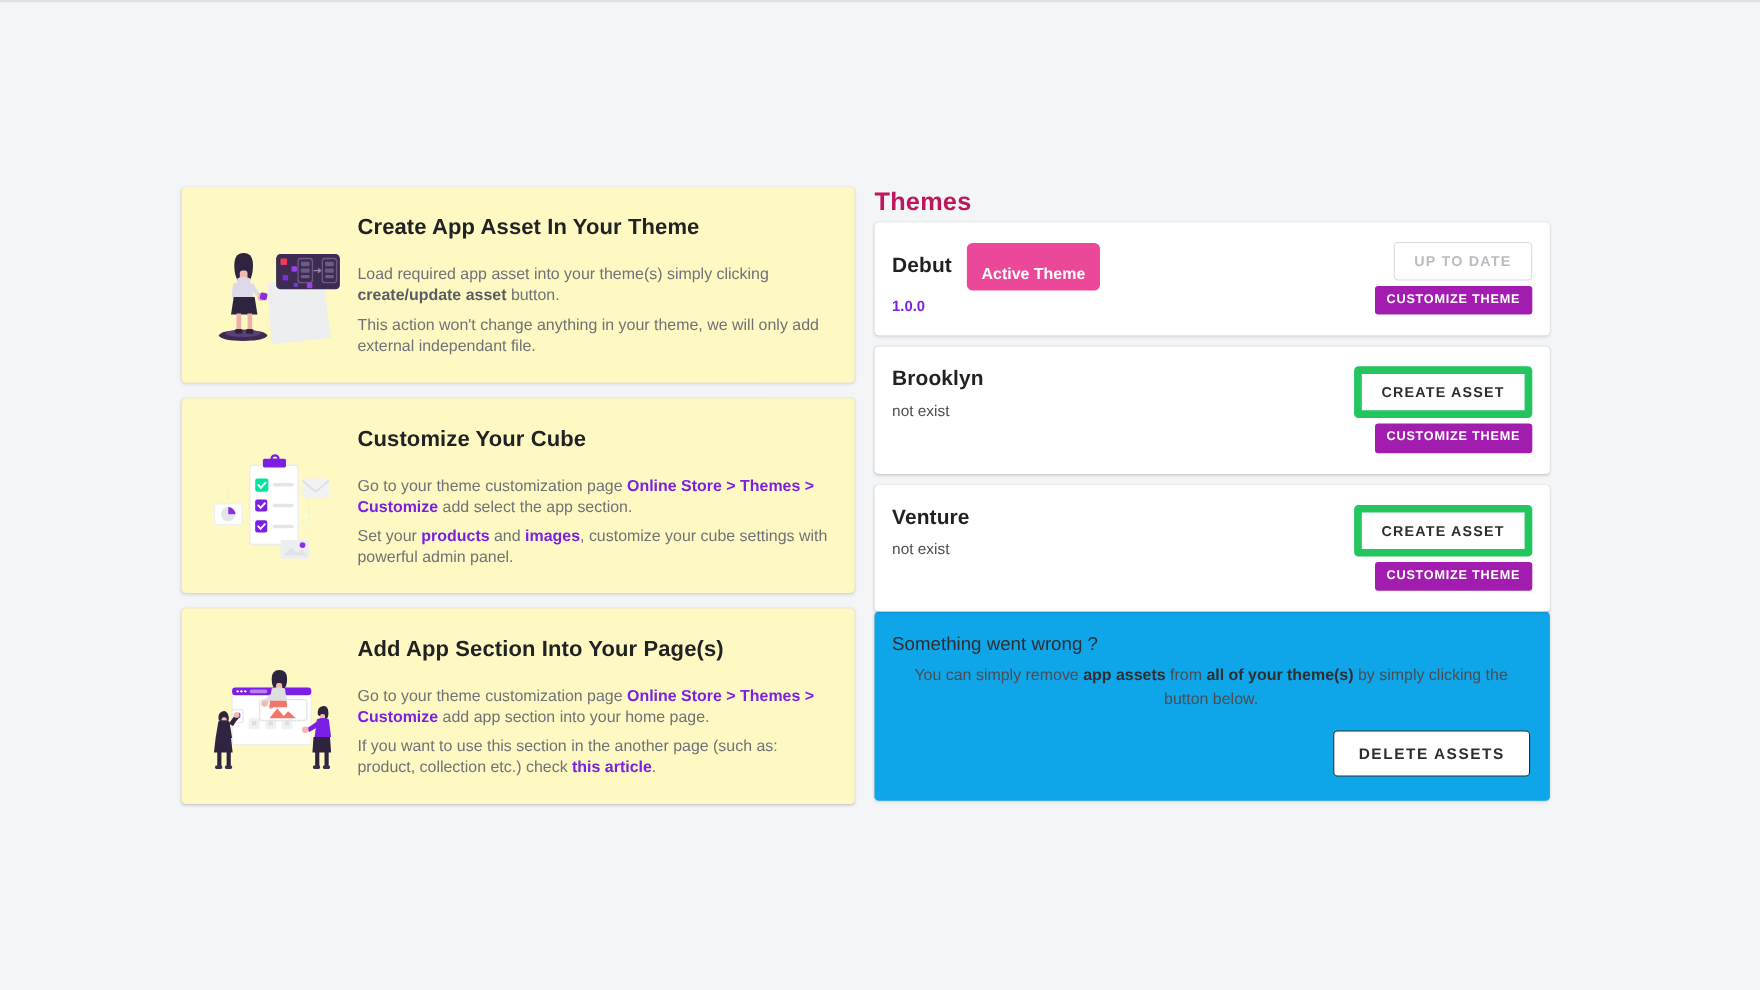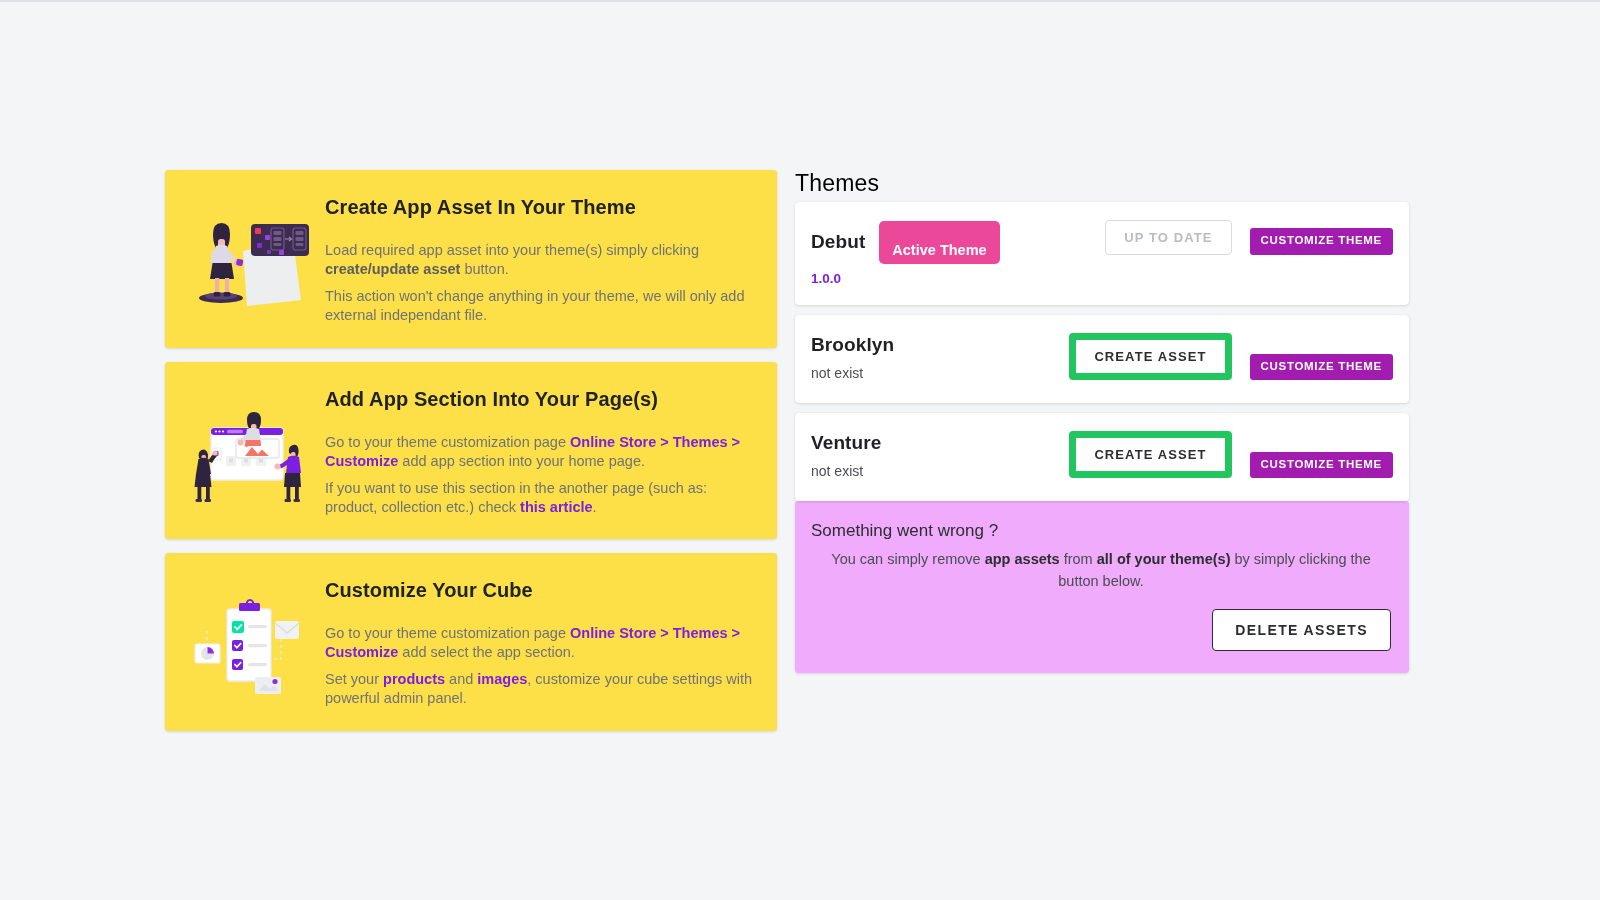--- a/index.html
+++ b/index.html
@@ -20,25 +20,25 @@
     display: flex;
     gap: 18px;
     padding-left: 165px;
     padding-right: 185px;
   }
   .col-left { width: 612px; flex: 0 0 612px; }
   .col-right { width: 614px; flex: 0 0 614px; }
 
   
   .feature-card {
-    background: #fde047;
+    background: #fef9c3;
     border-radius: 4px;
     box-shadow: 0 1px 3px rgba(60,64,67,.16), 0 0 1px rgba(60,64,67,.10);
     display: flex;
-    align-items: flex-start;
+    align-items: center;
     padding: 22px 24px 22px 16px;
     margin-bottom: 14px;
     min-height: 168px;
   }
   .feature-card:last-child { margin-bottom: 0; }
   .fc-illus {
     flex: 0 0 140px;
     width: 140px;
     display: flex;
     align-items: center;
@@ -60,22 +60,22 @@
     margin-bottom: 8px;
   }
   .fc-para:last-child { margin-bottom: 0; }
   .fc-para b { color: #5a5d62; font-weight: bold; }
   .lnk { color: #7c1fe0; font-weight: bold; }
   .lnk-strong { color: #7a1fe3; font-weight: bold; }
 
   
   .themes-title {
     font-size: 23px;
-    color: #000000;
-    font-weight: normal;
+    color: #be185d;
+    font-weight: bold;
     letter-spacing: .2px;
     margin-bottom: 4px;
     line-height: 1.2;
   }
   .themes-sub {
     font-size: 14.5px;
     color: #4a4d51;
     margin-bottom: 16px;
     line-height: 1.3;
   }
@@ -119,23 +119,23 @@
     font-weight: bold;
     color: #7f1fe0;
   }
   .tr-status {
     margin-top: 9px;
     font-size: 14px;
     color: #4b4e52;
   }
   .tr-right {
     display: flex;
-    flex-direction: row;
+    flex-direction: column;
     align-items: flex-end;
-    gap: 18px;
+    gap: 5px;
     padding-top: 1px;
   }
 
   .btn-outline {
     border: 7px solid #22c55e;
     background: #fff;
     color: #2b2e31;
     font-family: "Liberation Sans", sans-serif;
     font-size: 13px;
     font-weight: bold;
@@ -160,21 +160,21 @@
     font-weight: bold;
     letter-spacing: .7px;
     border-radius: 3px;
     padding: 7px 11px 8px;
     line-height: 1;
     cursor: pointer;
     white-space: nowrap;
   }
 
   .trouble-card {
-    background: #f0abfc;
+    background: #0ea5e9;
     border-radius: 4px;
     box-shadow: 0 1px 3px rgba(60,64,67,.16), 0 0 1px rgba(60,64,67,.10);
     padding: 20px 18px 22px 16px;
   }
   .tc-title {
     font-size: 17px;
     color: #2c2e30;
     margin-bottom: 8px;
     font-weight: normal;
   }
@@ -244,20 +244,55 @@
             <rect x="26" y="72" width="4.2" height="16" fill="#f0b0a8"></rect>
             <rect x="36" y="72" width="4.2" height="16" fill="#f0b0a8"></rect>
             <rect x="24.5" y="86" width="7" height="4.5" rx="1.6" fill="#2f2440"></rect>
             <rect x="34.5" y="86" width="7" height="4.5" rx="1.6" fill="#2f2440"></rect>
           </svg>
         </div>
         <div class="fc-body">
           <div class="fc-title">Create App Asset In Your Theme</div>
           <p class="fc-para"><span>Load required app asset into your theme(s) simply clicking </span><b>create/update asset</b><span> button.</span></p>
           <p class="fc-para">This action won't change anything in your theme, we will only add external independant file.</p>
+        </div>
+      </div>
+
+      <div class="feature-card">
+        <div class="fc-illus">
+          <svg width="125" height="108" viewBox="0 0 125 108">
+            <path d="M18,42 l0,22 l14,0" fill="none" stroke="#d7f6ee" stroke-width="1.2" stroke-dasharray="3 3"></path>
+            <path d="M92,50 l0,20 l-25,0" fill="none" stroke="#d7f6ee" stroke-width="1.2" stroke-dasharray="3 3"></path>
+            <path d="M40,92 l28,0" fill="none" stroke="#d7f6ee" stroke-width="1.2" stroke-dasharray="3 3"></path>
+            <rect x="38" y="20" width="44" height="72" rx="3" fill="#fff" stroke="#ececee" stroke-width="1.3"></rect>
+            <rect x="50" y="14" width="21" height="8" rx="1.5" fill="#7a1fe3"></rect>
+            <path d="M58,13 a3.2,3.2 0 0 1 6,0 l0,2 l-6,0z" fill="none" stroke="#7a1fe3" stroke-width="2"></path>
+            <rect x="43" y="32" width="12" height="12" rx="2" fill="#00e5a0"></rect>
+            <path d="M46,38 l2.2,2.4 l4.2,-4.6" fill="none" stroke="#fff" stroke-width="1.8" stroke-linecap="round"></path>
+            <rect x="59" y="36" width="19" height="3.2" rx="1.6" fill="#e4e5e8"></rect>
+            <rect x="43" y="51" width="11" height="11" rx="2" fill="#7a1fe3"></rect>
+            <path d="M45.8,56.5 l2.1,2.2 l3.9,-4.2" fill="none" stroke="#fff" stroke-width="1.7" stroke-linecap="round"></path>
+            <rect x="59" y="55" width="19" height="3.2" rx="1.6" fill="#e4e5e8"></rect>
+            <rect x="43" y="70" width="11" height="11" rx="2" fill="#7a1fe3"></rect>
+            <path d="M45.8,75.5 l2.1,2.2 l3.9,-4.2" fill="none" stroke="#fff" stroke-width="1.7" stroke-linecap="round"></path>
+            <rect x="59" y="74" width="19" height="3.2" rx="1.6" fill="#e4e5e8"></rect>
+            <rect x="6" y="55" width="25" height="19" rx="2" fill="#fff" stroke="#eeeff1" stroke-width="1.2"></rect>
+            <path d="M18.5,58 a6.5,6.5 0 1 0 6.5,6.5 l-6.5,0z" fill="#e4e5e8"></path>
+            <path d="M18.5,58 a6.5,6.5 0 0 1 6.5,6.5 l-6.5,0z" fill="#8a30e0"></path>
+            <rect x="86" y="32" width="24" height="18" rx="2" fill="#f1f2f4"></rect>
+            <path d="M86,34 l12,10 l12,-10" fill="none" stroke="#dcdee1" stroke-width="1.6"></path>
+            <rect x="66" y="88" width="26" height="17" rx="2" fill="#eceef0"></rect>
+            <path d="M69,102 l7,-7 l5,5 l4,-3.5 l5,5.5z" fill="#e0e2e5"></path>
+            <circle cx="86" cy="92.5" r="2.6" fill="#8a30e0"></circle>
+          </svg>
+        </div>
+        <div class="fc-body">
+          <div class="fc-title">Customize Your Cube</div>
+          <p class="fc-para"><span>Go to your theme customization page </span><a class="lnk">Online Store &gt; Themes &gt; Customize</a><span> add select the app section.</span></p>
+          <p class="fc-para"><span>Set your </span><a class="lnk-strong">products</a><span> and </span><a class="lnk-strong">images</a><span>, customize your cube settings with powerful admin panel.</span></p>
         </div>
       </div>
 
       <div class="feature-card">
         <div class="fc-illus">
           <svg width="125" height="108" viewBox="0 0 125 108">
             <rect x="22" y="30" width="72" height="52" rx="3" fill="#fff" stroke="#eceef0" stroke-width="1.4"></rect>
             <rect x="22" y="30" width="72" height="7" rx="3" fill="#7a1fe3"></rect>
             <circle cx="27" cy="33.5" r="1.1" fill="#fff"></circle>
             <circle cx="30.5" cy="33.5" r="1.1" fill="#fff"></circle>
@@ -302,55 +337,20 @@
             <rect x="104.5" y="101" width="6.5" height="3" rx="1.2" fill="#3d2b52"></rect>
           </svg>
         </div>
         <div class="fc-body">
           <div class="fc-title">Add App Section Into Your Page(s)</div>
           <p class="fc-para"><span>Go to your theme customization page </span><a class="lnk">Online Store &gt; Themes &gt; Customize</a><span> add app section into your home page.</span></p>
           <p class="fc-para"><span>If you want to use this section in the another page (such as: product, collection etc.) check </span><a class="lnk-strong">this article</a><span>.</span></p>
         </div>
       </div>
 
-      <div class="feature-card">
-        <div class="fc-illus">
-          <svg width="125" height="108" viewBox="0 0 125 108">
-            <path d="M18,42 l0,22 l14,0" fill="none" stroke="#d7f6ee" stroke-width="1.2" stroke-dasharray="3 3"></path>
-            <path d="M92,50 l0,20 l-25,0" fill="none" stroke="#d7f6ee" stroke-width="1.2" stroke-dasharray="3 3"></path>
-            <path d="M40,92 l28,0" fill="none" stroke="#d7f6ee" stroke-width="1.2" stroke-dasharray="3 3"></path>
-            <rect x="38" y="20" width="44" height="72" rx="3" fill="#fff" stroke="#ececee" stroke-width="1.3"></rect>
-            <rect x="50" y="14" width="21" height="8" rx="1.5" fill="#7a1fe3"></rect>
-            <path d="M58,13 a3.2,3.2 0 0 1 6,0 l0,2 l-6,0z" fill="none" stroke="#7a1fe3" stroke-width="2"></path>
-            <rect x="43" y="32" width="12" height="12" rx="2" fill="#00e5a0"></rect>
-            <path d="M46,38 l2.2,2.4 l4.2,-4.6" fill="none" stroke="#fff" stroke-width="1.8" stroke-linecap="round"></path>
-            <rect x="59" y="36" width="19" height="3.2" rx="1.6" fill="#e4e5e8"></rect>
-            <rect x="43" y="51" width="11" height="11" rx="2" fill="#7a1fe3"></rect>
-            <path d="M45.8,56.5 l2.1,2.2 l3.9,-4.2" fill="none" stroke="#fff" stroke-width="1.7" stroke-linecap="round"></path>
-            <rect x="59" y="55" width="19" height="3.2" rx="1.6" fill="#e4e5e8"></rect>
-            <rect x="43" y="70" width="11" height="11" rx="2" fill="#7a1fe3"></rect>
-            <path d="M45.8,75.5 l2.1,2.2 l3.9,-4.2" fill="none" stroke="#fff" stroke-width="1.7" stroke-linecap="round"></path>
-            <rect x="59" y="74" width="19" height="3.2" rx="1.6" fill="#e4e5e8"></rect>
-            <rect x="6" y="55" width="25" height="19" rx="2" fill="#fff" stroke="#eeeff1" stroke-width="1.2"></rect>
-            <path d="M18.5,58 a6.5,6.5 0 1 0 6.5,6.5 l-6.5,0z" fill="#e4e5e8"></path>
-            <path d="M18.5,58 a6.5,6.5 0 0 1 6.5,6.5 l-6.5,0z" fill="#8a30e0"></path>
-            <rect x="86" y="32" width="24" height="18" rx="2" fill="#f1f2f4"></rect>
-            <path d="M86,34 l12,10 l12,-10" fill="none" stroke="#dcdee1" stroke-width="1.6"></path>
-            <rect x="66" y="88" width="26" height="17" rx="2" fill="#eceef0"></rect>
-            <path d="M69,102 l7,-7 l5,5 l4,-3.5 l5,5.5z" fill="#e0e2e5"></path>
-            <circle cx="86" cy="92.5" r="2.6" fill="#8a30e0"></circle>
-          </svg>
-        </div>
-        <div class="fc-body">
-          <div class="fc-title">Customize Your Cube</div>
-          <p class="fc-para"><span>Go to your theme customization page </span><a class="lnk">Online Store &gt; Themes &gt; Customize</a><span> add select the app section.</span></p>
-          <p class="fc-para"><span>Set your </span><a class="lnk-strong">products</a><span> and </span><a class="lnk-strong">images</a><span>, customize your cube settings with powerful admin panel.</span></p>
-        </div>
-      </div>
-
     </div>
 
     <div class="col-right">
 
       <h1 class="themes-title">Themes</h1>
 
       <div class="theme-list">
 
         <div class="theme-row">
           <div class="tr-left">

